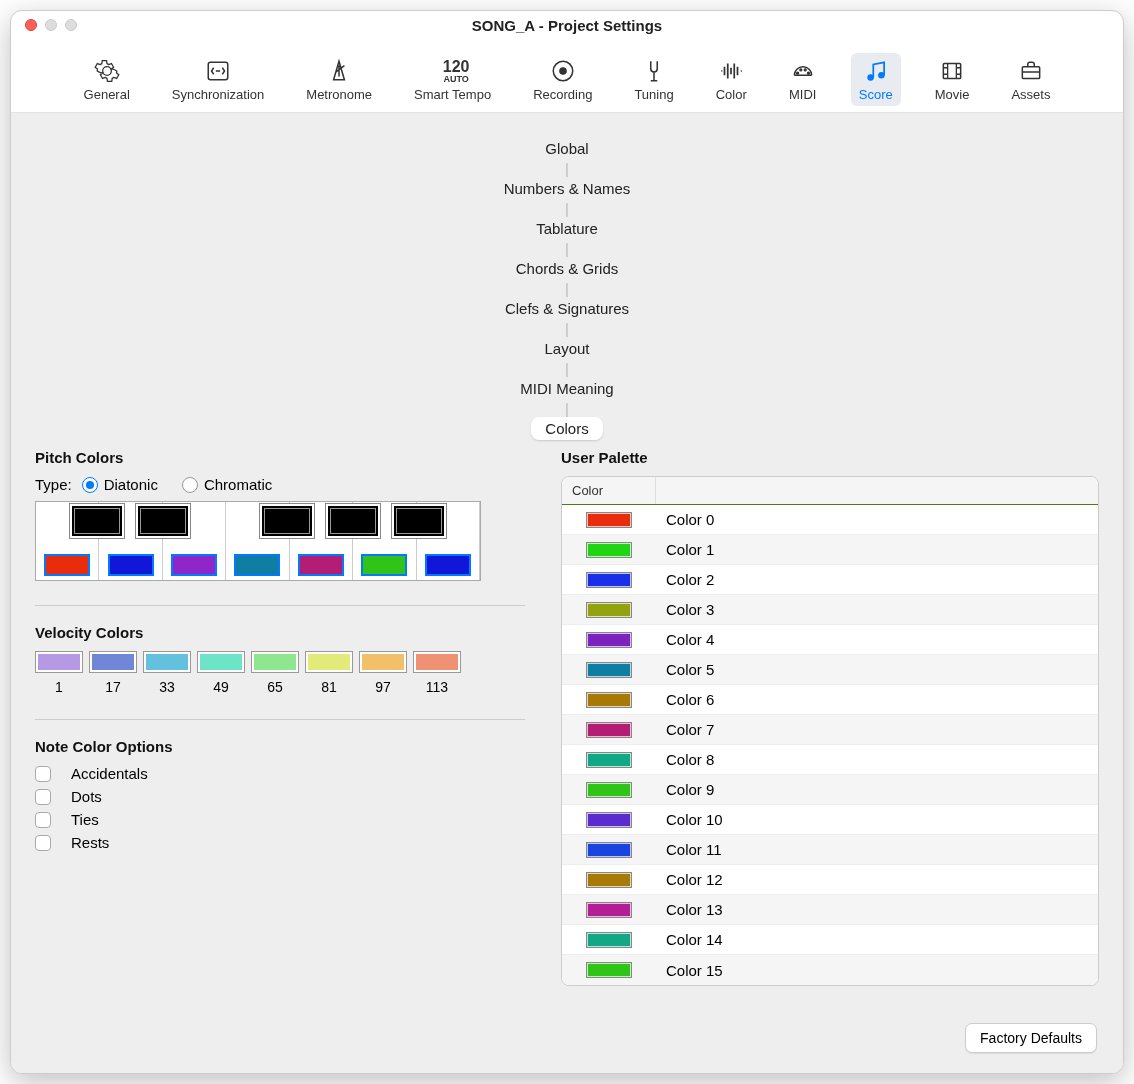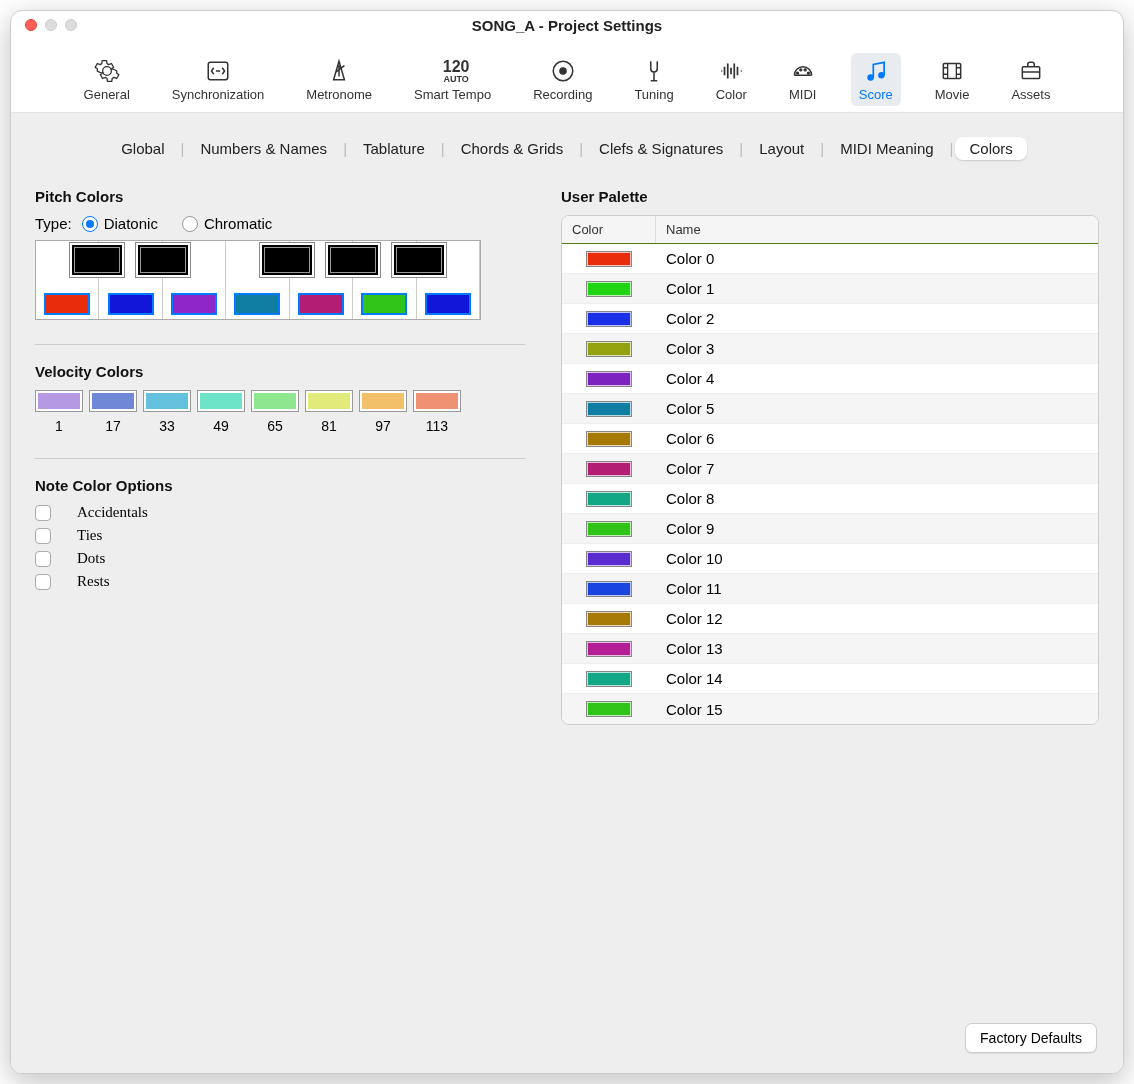--- a/index.html
+++ b/index.html
@@ -78,21 +78,22 @@
     flex-direction:column;
     position: relative;
   }
   .subtabs {
     display:flex;
     gap:0;
     align-items:center;
     justify-content:center;
     font-size:15px;
     color:#222;
-    margin-bottom: 28px;
+    margin-bottom: 9px;
+    flex-direction: column;
   }
   .subtab {
     padding: 3px 14px;
     cursor: default;
   }
   .subtab.selected {
     background: #fff;
     border-radius: 8px;
     box-shadow: 0 1px 2px rgba(0,0,0,0.15);
   }
@@ -159,21 +160,21 @@
   .velocity-row {
     display:flex; gap:6px;
   }
   .velocity-item { display:flex; flex-direction:column; align-items:center; gap:6px; }
   .velocity-swatch {
     width:48px; height:22px; border:1px solid #999;
     box-shadow: inset 0 0 0 2px #fff;
   }
   .velocity-label { font-size:14px; }
 
-  .checkbox-row { display:flex; align-items:center; gap:26px; font-size:15px; margin:6px 0;font-family:Liberation Serif, serif; }
+  .checkbox-row { display:flex; align-items:center; gap:20px; font-size:15px; margin:6px 0; }
   .checkbox {
     width:16px; height:16px; border-radius:4px;
     border:1px solid #aaa; background:#fff;
   }
 
   .palette-table {
     border:1px solid #ccc; border-radius:8px; background:#fff;
     overflow:hidden;
   }
   .palette-header {
@@ -424,39 +425,38 @@
         <hr class="divider">
 
         <h3 class="section">Note Color Options</h3>
         <div id="note-options">
             <label class="checkbox-row">
               <span class="checkbox"></span>
               <span>Accidentals</span>
             </label>
             <label class="checkbox-row">
               <span class="checkbox"></span>
-              <span>Ties</span>
+              <span>Dots</span>
             </label>
             <label class="checkbox-row">
               <span class="checkbox"></span>
-              <span>Dots</span>
+              <span>Ties</span>
             </label>
             <label class="checkbox-row">
               <span class="checkbox"></span>
               <span>Rests</span>
             </label>
           </div>
       </div>
 
       <div class="right-panel">
         <h3 class="section">User Palette</h3>
         <div class="palette-table">
           <div class="palette-header">
             <div class="ph-color">Color</div>
-            <div class="ph-name">Name</div>
           </div>
           <div id="palette-body">
               <div class="palette-row">
                 <div class="pr-swatch-cell">
                   <div class="pr-swatch" style="background:#e82c0c"></div>
                 </div>
                 <div class="pr-name">Color 0</div>
               </div>
               <div class="palette-row">
                 <div class="pr-swatch-cell">

